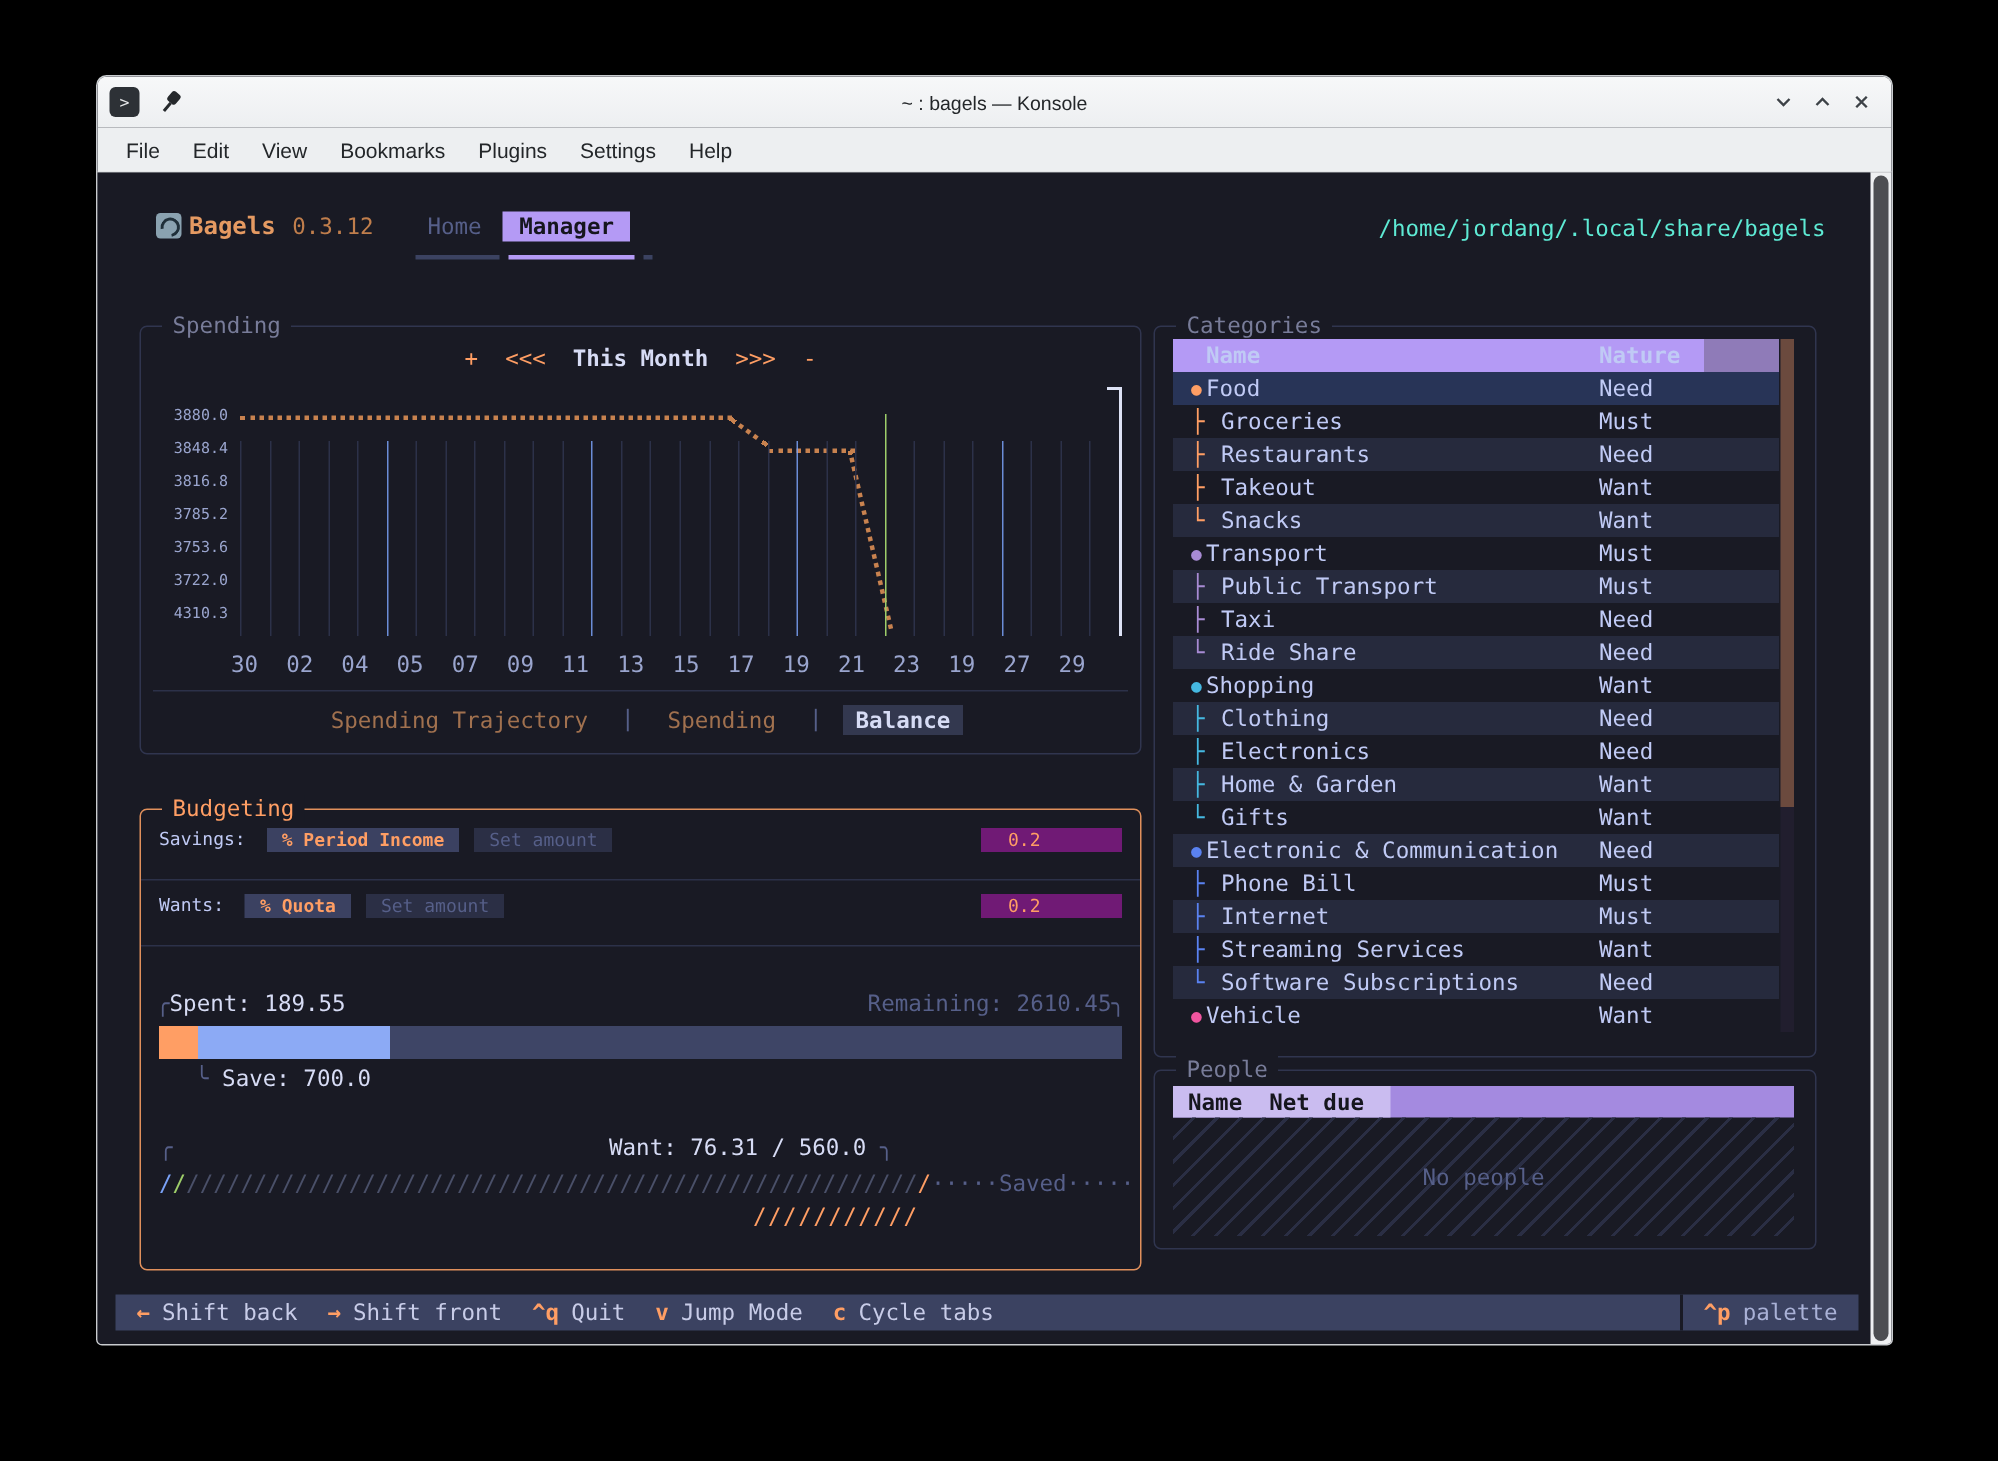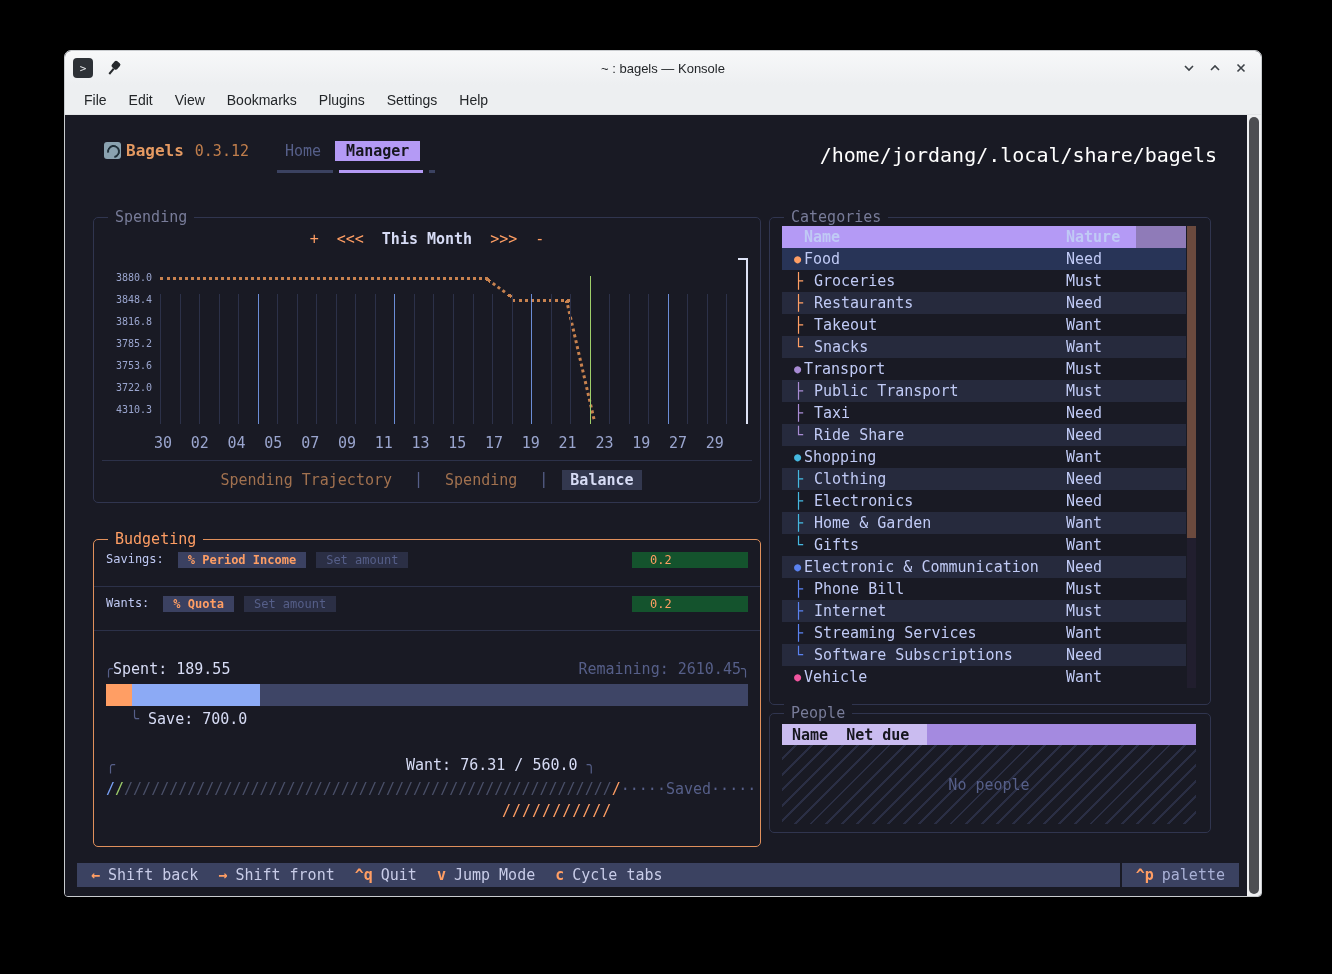--- a/index.html
+++ b/index.html
@@ -40,21 +40,21 @@
   .brand-name{color:#e59a62;font-weight:bold;font-size:16px;}
   .brand-version{color:#c07e4c;font-size:15px;margin-left:6px;}
   .tabs-group{margin-left:26px;display:flex;flex-direction:column;}
   .tabs-row{display:flex;align-items:center;gap:4px;}
   .tab-home{color:#565f89;padding:1px 10px;}
   .tab-manager{background:#b49af5;color:#16161e;font-weight:bold;padding:1px 11px;}
   .tab-underline{display:flex;gap:6px;margin-top:9px;margin-left:2px;}
   .ul-gray{width:56px;height:3px;background:#3b4261;}
   .ul-purple{width:84px;height:3px;background:#b49af5;}
   .ul-nub{width:6px;height:3px;background:#3b4261;}
-  .app-path{margin-left:auto;color:#ffffff;font-size:20px;margin-top:2px;}
+  .app-path{margin-left:auto;color:#5eead4;font-size:15px;margin-top:2px;}
   
   .panel{position:absolute;border:1px solid #30354f;border-radius:5px;}
   .panel-title{position:absolute;top:-10px;left:14px;background:#191a24;padding:0 7px;color:#787c99;font-size:15px;}
   .panel-orange{border-color:#e0905c;margin-top:14px;}
   .panel-orange .panel-title{color:#ff9e64;}
   
   .spending{left:16px;top:102px;width:668px;height:286px;}
   .chart-nav{position:absolute;top:12px;left:0;right:0;display:flex;justify-content:center;gap:18px;font-size:15px;}
   .nav-key{color:#ff9e64;}
   .nav-period{color:#d7dcf5;font-weight:bold;}
@@ -79,21 +79,21 @@
   .view-tab.active{background:#33384f;color:#d7dcf5;font-weight:bold;}
   .vt-sep{color:#565f89;}
   
   .budgeting{left:16px;top:410px;width:668px;height:308px;}
   .b-row{position:absolute;left:12px;right:12px;height:24px;display:flex;align-items:flex-start;font-size:12px;}
   .b-row-savings{top:12px;}  .b-row-wants{top:56px;}
   .b-label{color:#c0caf5;margin-right:14px;}
   .mode-btn{padding:1px 10px;margin-right:10px;}
   .mode-btn.active{background:#3b4161;color:#ff9e64;font-weight:bold;}
   .mode-btn.inactive{background:#2b2f45;color:#565f89;}
-  .b-value{margin-left:auto;width:116px;background:#14532d;color:#ff9e64;padding:1px 0 1px 18px;}
+  .b-value{margin-left:auto;width:94px;background:#701a75;color:#ff9e64;padding:1px 0 1px 18px;}
   .b-div1{position:absolute;left:0;right:0;top:46px;border-top:1px solid #2c3149;}
   .b-div2{position:absolute;left:0;right:0;top:90px;border-top:1px solid #2c3149;}
   .gauge-labels{position:absolute;left:10px;right:10px;top:120px;display:flex;font-size:15px;}
   .bracket{color:#565f89;}
   .g-spent{color:#d7dcf5;}
   .g-remaining{margin-left:auto;color:#565f89;}
   .gauge-bar{position:absolute;left:12px;right:12px;top:144px;height:22px;display:flex;}
   .bar-spent{width:4%;background:#ff9e64;}
   .bar-save{width:20%;background:#8caaf5;}
   .bar-rest{flex:1;background:#3e4566;}

